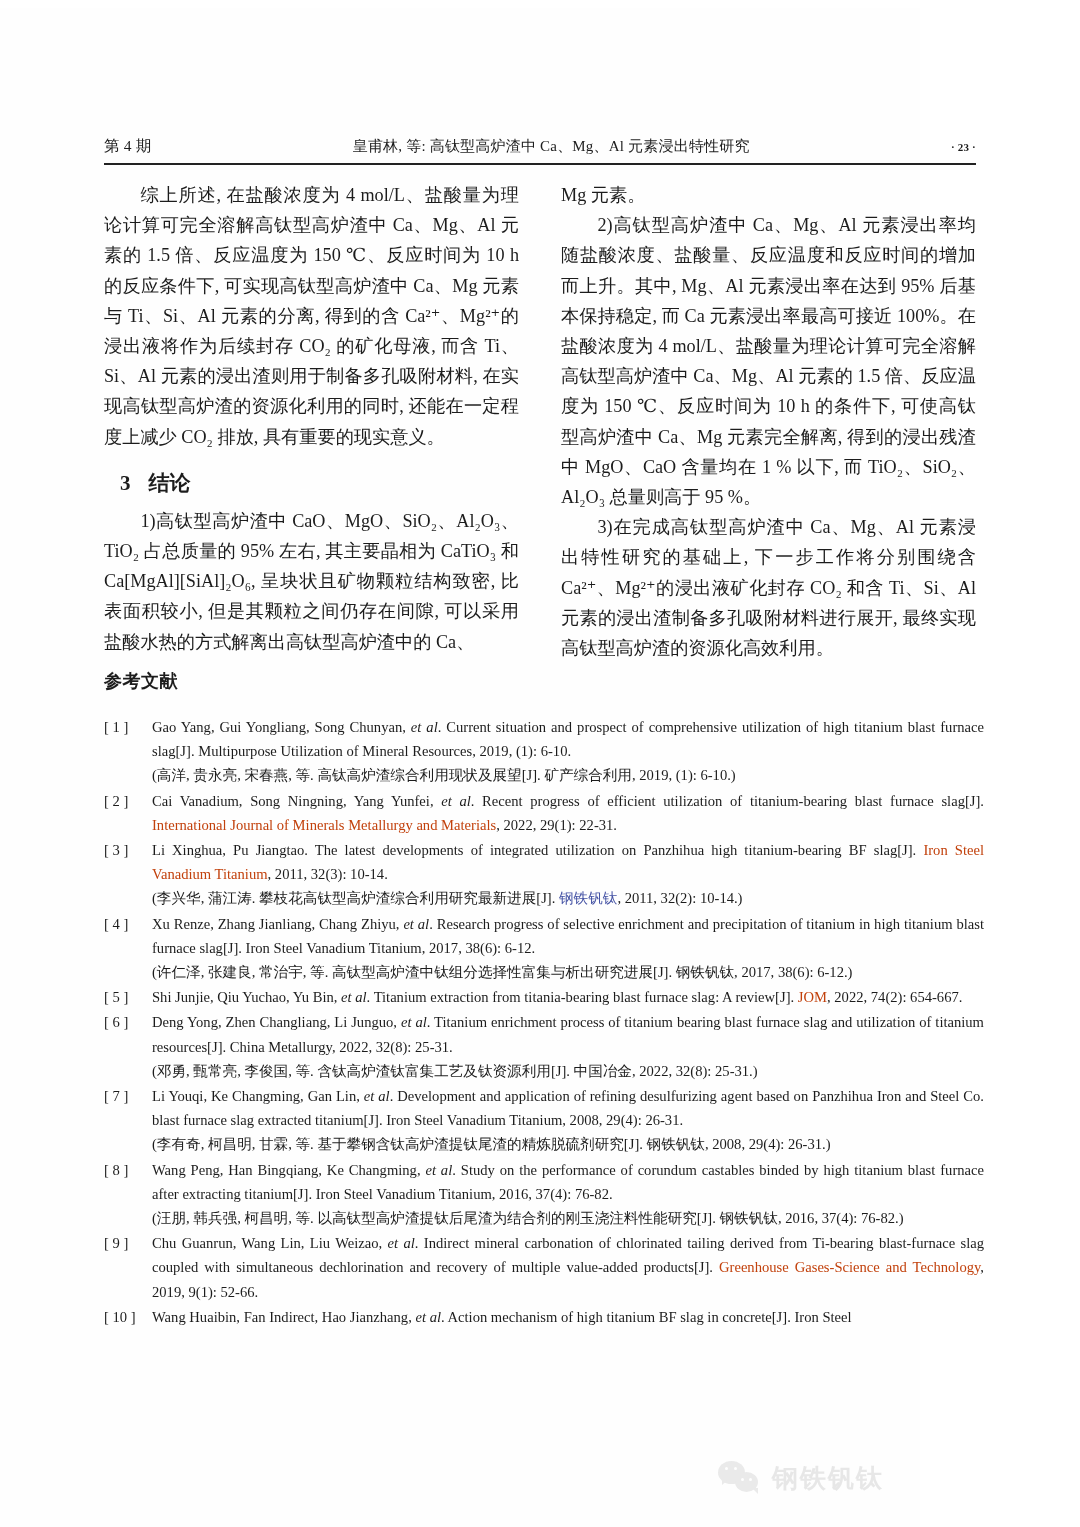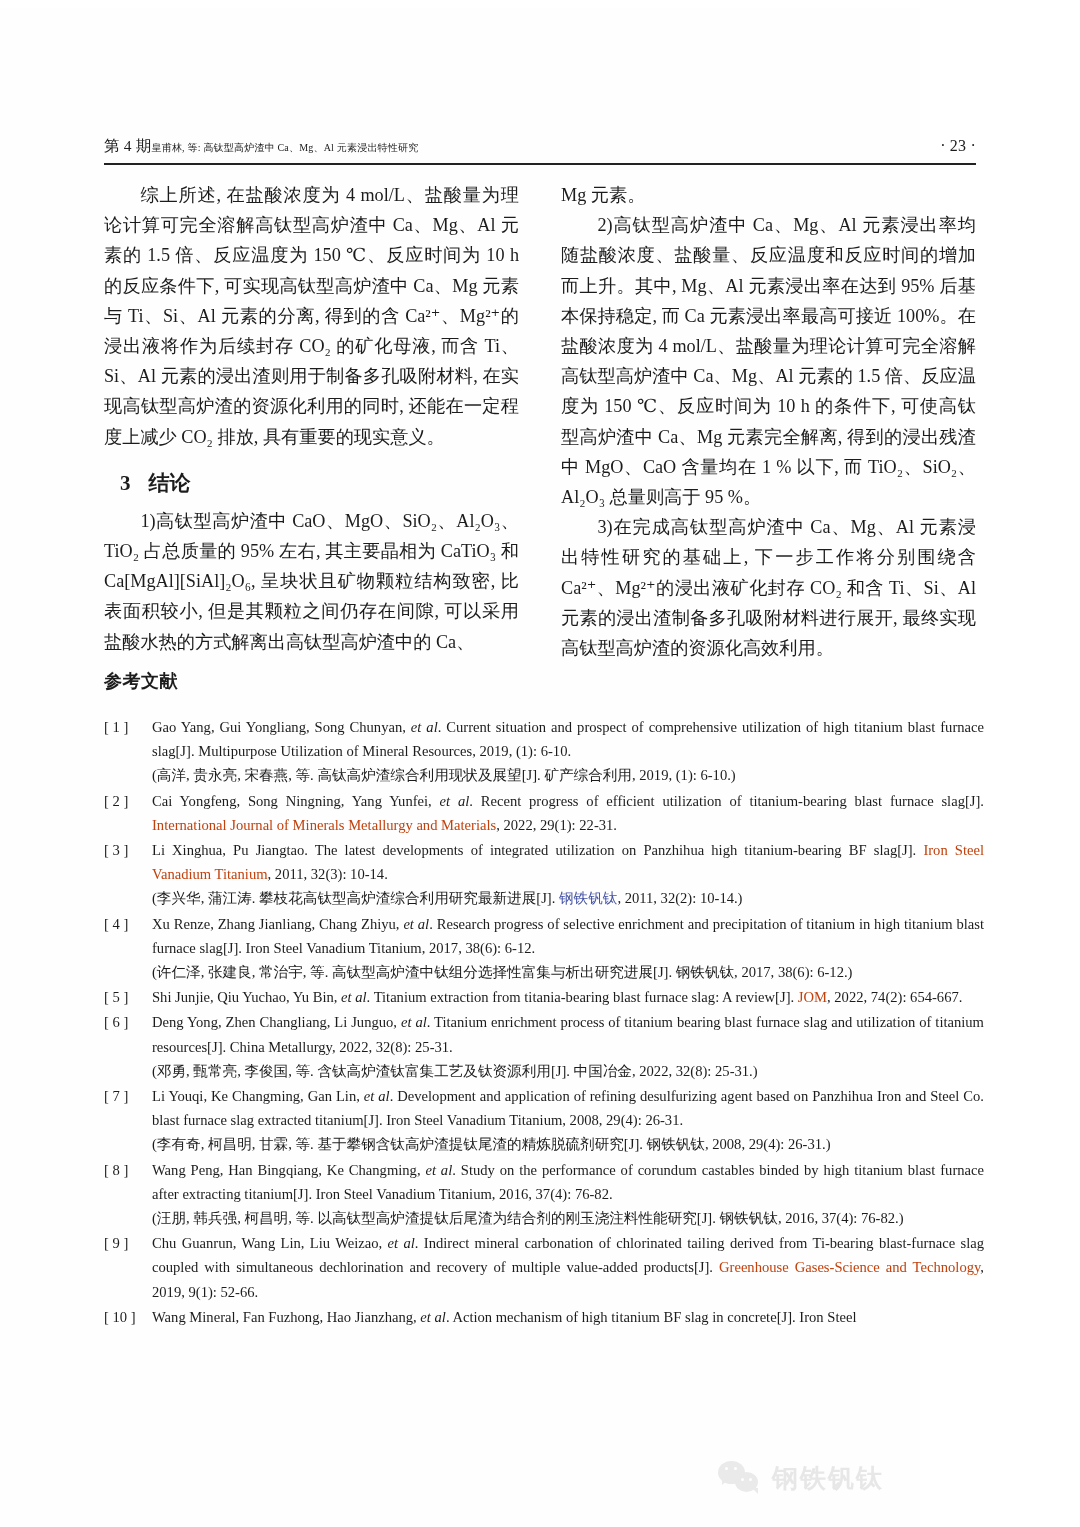--- a/index.html
+++ b/index.html
@@ -31,25 +31,25 @@
     top: 128px;
     width: 872px;
     display: flex;
     align-items: baseline;
     justify-content: space-between;
     font-size: 15.5px;
     letter-spacing: .2px;
   }
   .runhead-center {
     flex: 1;
-    text-align: left;
-    font-size: 10px;
+    text-align: center;
+    font-size: 15px;
   }
   .runhead-left { white-space: nowrap; }
-  .runhead-right { white-space: nowrap; font-size: 16px; }
+  .runhead-right { white-space: nowrap; font-size: 11px; font-weight: bold; }
   .runhead-rule {
     position: absolute;
     left: 104px;
     top: 155px;
     width: 872px;
     height: 0;
     border-top: 2.2px solid #222;
   }
 
   
@@ -219,21 +219,21 @@
 
   <div class="refs-wrap">
     <h3 class="refs-title">参考文献</h3>
     <div id="ref-list">
         <div class="ref">
           <span class="ref-num">[ 1 ]</span>
           <span class="ref-body"><span>Gao Yang, Gui Yongliang, Song Chunyan, </span><i>et al</i><span>. Current situation and prospect of comprehensive utilization of high titanium blast furnace slag[J]. Multipurpose Utilization of Mineral Resources, 2019, (1): 6-10.</span><span class="cn"><span>(高洋, 贵永亮, 宋春燕, 等. 高钛高炉渣综合利用现状及展望[J]. 矿产综合利用, 2019, (1): 6-10.)</span></span></span>
         </div>
         <div class="ref">
           <span class="ref-num">[ 2 ]</span>
-          <span class="ref-body"><span>Cai Yongfeng, Song Ningning, Yang Yunfei, </span><i>et al</i><span>. Recent progress of efficient utilization of titanium-bearing blast furnace slag[J]. </span><span class="lnk">International Journal of Minerals Metallurgy and Materials</span><span>, 2022, 29(1): 22-31.</span></span>
+          <span class="ref-body"><span>Cai Vanadium, Song Ningning, Yang Yunfei, </span><i>et al</i><span>. Recent progress of efficient utilization of titanium-bearing blast furnace slag[J]. </span><span class="lnk">International Journal of Minerals Metallurgy and Materials</span><span>, 2022, 29(1): 22-31.</span></span>
         </div>
         <div class="ref">
           <span class="ref-num">[ 3 ]</span>
           <span class="ref-body"><span>Li Xinghua, Pu Jiangtao. The latest developments of integrated utilization on Panzhihua high titanium-bearing BF slag[J]. </span><span class="lnk">Iron Steel Vanadium Titanium</span><span>, 2011, 32(3): 10-14.</span><span class="cn"><span>(李兴华, 蒲江涛. 攀枝花高钛型高炉渣综合利用研究最新进展[J]. </span><span class="lnk">钢铁钒钛</span><span>, 2011, 32(2): 10-14.)</span></span></span>
         </div>
         <div class="ref">
           <span class="ref-num">[ 4 ]</span>
           <span class="ref-body"><span>Xu Renze, Zhang Jianliang, Chang Zhiyu, </span><i>et al</i><span>. Research progress of selective enrichment and precipitation of titanium in high titanium blast furnace slag[J]. Iron Steel Vanadium Titanium, 2017, 38(6): 6-12.</span><span class="cn"><span>(许仁泽, 张建良, 常治宇, 等. 高钛型高炉渣中钛组分选择性富集与析出研究进展[J]. 钢铁钒钛, 2017, 38(6): 6-12.)</span></span></span>
         </div>
         <div class="ref">
@@ -251,21 +251,21 @@
         <div class="ref">
           <span class="ref-num">[ 8 ]</span>
           <span class="ref-body"><span>Wang Peng, Han Bingqiang, Ke Changming, </span><i>et al</i><span>. Study on the performance of corundum castables binded by high titanium blast furnace after extracting titanium[J]. Iron Steel Vanadium Titanium, 2016, 37(4): 76-82.</span><span class="cn"><span>(汪朋, 韩兵强, 柯昌明, 等. 以高钛型高炉渣提钛后尾渣为结合剂的刚玉浇注料性能研究[J]. 钢铁钒钛, 2016, 37(4): 76-82.)</span></span></span>
         </div>
         <div class="ref">
           <span class="ref-num">[ 9 ]</span>
           <span class="ref-body"><span>Chu Guanrun, Wang Lin, Liu Weizao, </span><i>et al</i><span>. Indirect mineral carbonation of chlorinated tailing derived from Ti-bearing blast-furnace slag coupled with simultaneous dechlorination and recovery of multiple value-added products[J]. </span><span class="lnk">Greenhouse Gases-Science and Technology</span><span>, 2019, 9(1): 52-66.</span></span>
         </div>
         <div class="ref">
           <span class="ref-num">[ 10 ]</span>
-          <span class="ref-body"><span>Wang Mineral, Fan Fuzhong, Hao Jianzhang, </span><i>et al</i><span>. Action mechanism of high titanium BF slag in concrete[J]. Iron Steel</span></span>
+          <span class="ref-body"><span>Wang Huaibin, Fan Indirect, Hao Jianzhang, </span><i>et al</i><span>. Action mechanism of high titanium BF slag in concrete[J]. Iron Steel</span></span>
         </div>
       </div>
   </div>
 
   <div class="watermark">
     <span class="wechat-icon">
       <span class="bubble-a"></span>
       <span class="tail-a"></span>
       <span class="bubble-b"></span>
       <span class="tail-b"></span>

